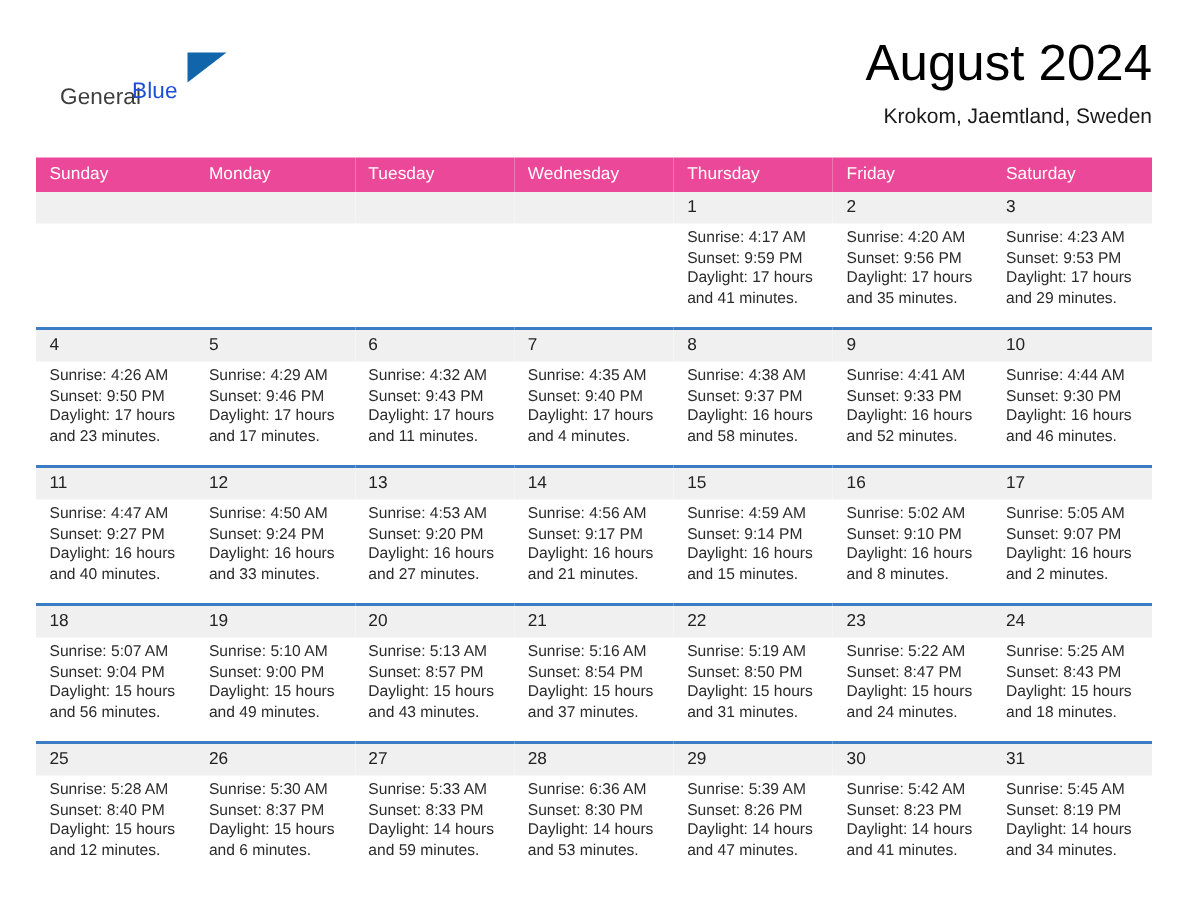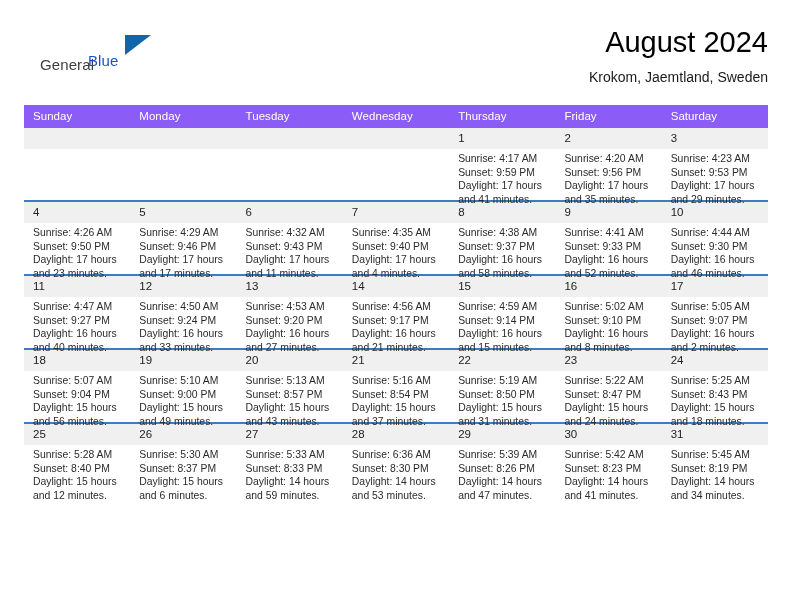--- a/index.html
+++ b/index.html
@@ -65,21 +65,21 @@
     border-bottom: 20px solid transparent;
   }
 
   .title-block {
     position: absolute;
     right: 0;
     top: 0;
     text-align: right;
   }
   .cal-title {
-    font-size: 29px;
+    font-size: 34px;
     color: #000000;
     line-height: 36px;
     white-space: nowrap;
     font-weight: normal;
   }
   .cal-subtitle {
     font-size: 14px;
     color: #1a1a1a;
     line-height: 22px;
     margin-top: 6px;
@@ -92,21 +92,21 @@
     left: 24px;
     top: 105px;
     width: 744px;
   }
   table.cal {
     width: 744px;
     border-collapse: collapse;
     table-layout: fixed;
   }
   table.cal th {
-    background: #8b5cf6;
+    background: #ec4899;
     color: #ffffff;
     font-size: 11.5px;
     font-weight: normal;
     text-align: left;
     padding: 5px 0 6px 9px;
     height: 11px;
     letter-spacing: 0.05px;
   }
   table.cal td {
     vertical-align: top;
@@ -123,21 +123,21 @@
     color: #222222;
     padding: 4px 0 4px 9px;
     height: 13px;
     line-height: 13px;
   }
   .daynum.empty {
     color: transparent;
   }
   .events {
     padding: 3px 6px 0 9px;
-    height: 51px;
+    height: 69px;
     box-sizing: border-box;
   }
   .evt {
     font-size: 10.4px;
     line-height: 13.6px;
     color: #2b2b2b;
     white-space: nowrap;
   }
   .evt.wrap {
     white-space: normal;

